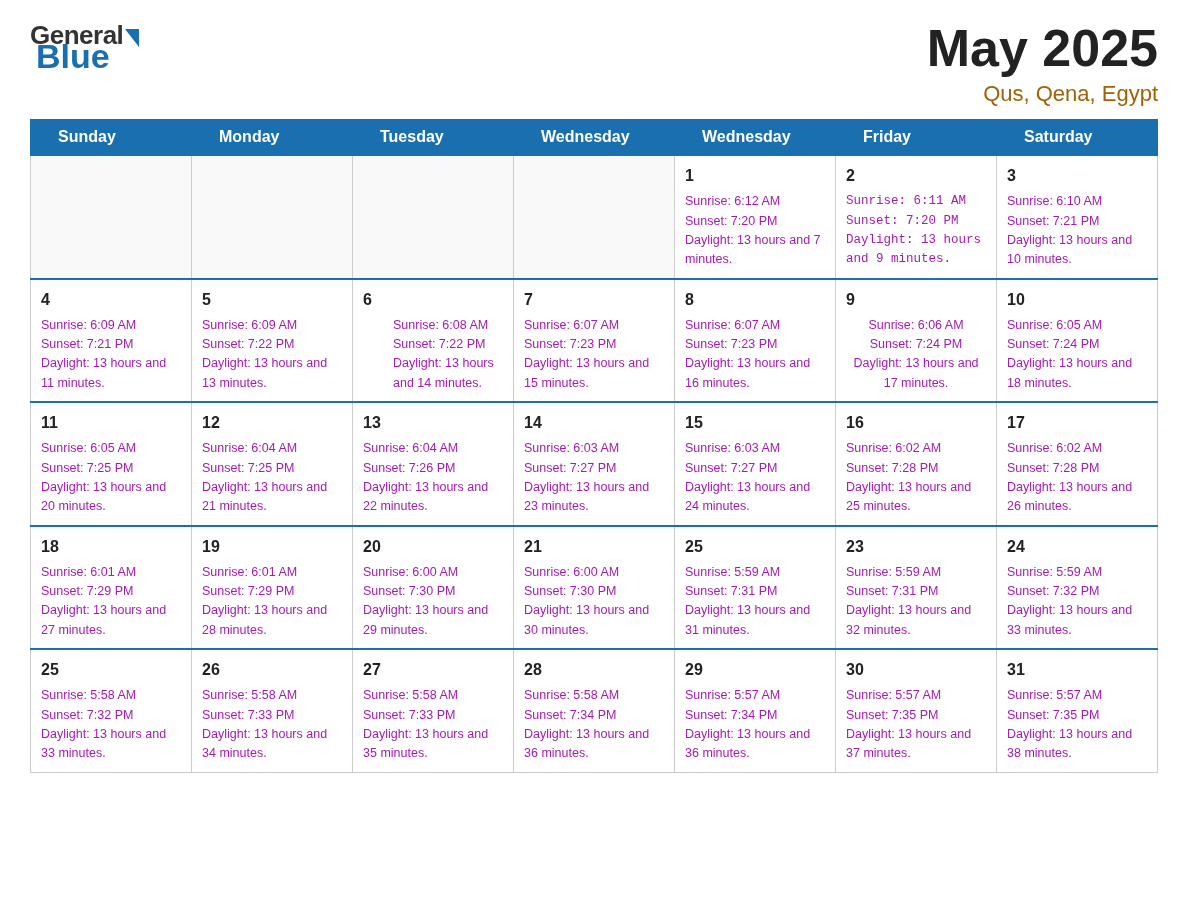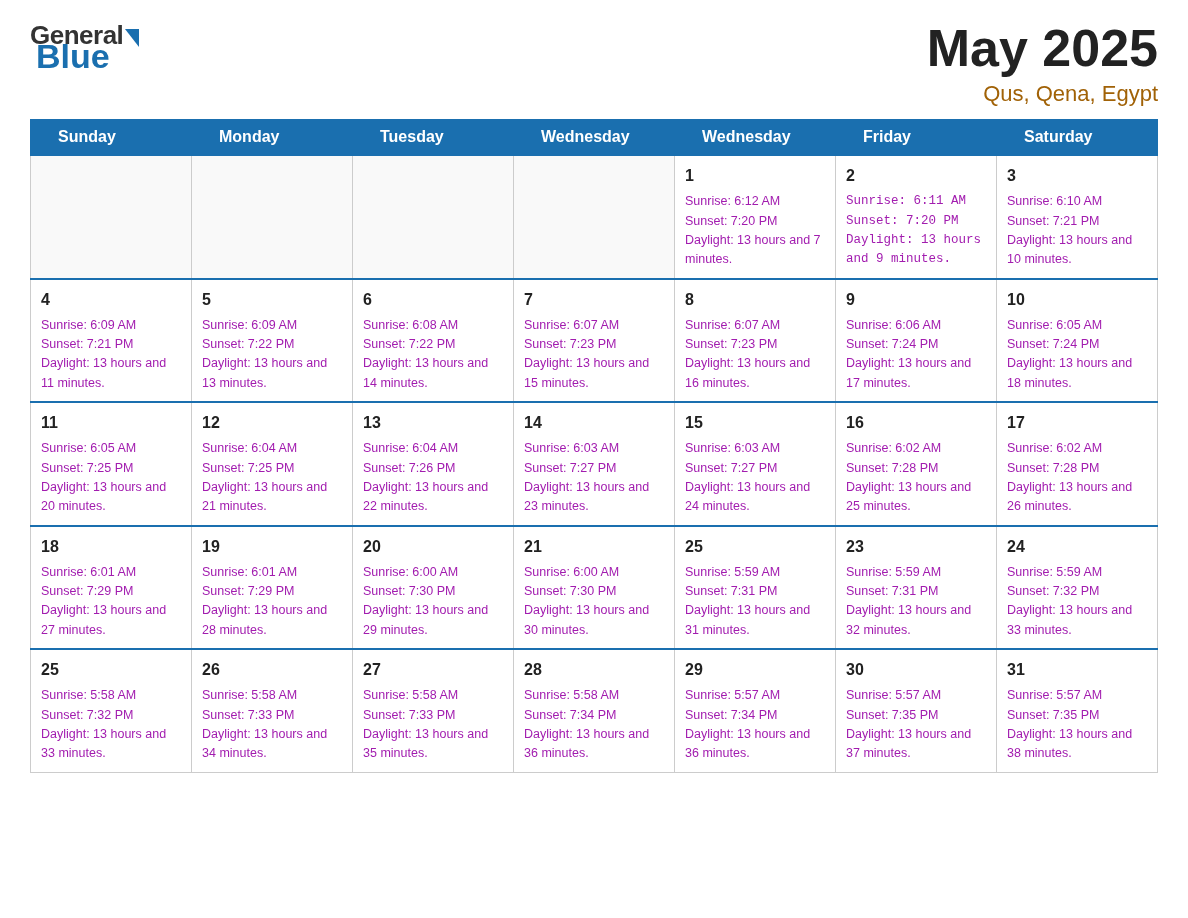--- a/index.html
+++ b/index.html
@@ -169,39 +169,39 @@
 Daylight: 13 hours and 11 minutes.</div>
         </td>
         <td>
           <span class="day-number">5</span>
           <div class="day-info" style="white-space: pre-line;">Sunrise: 6:09 AM
 Sunset: 7:22 PM
 Daylight: 13 hours and 13 minutes.</div>
         </td>
         <td>
           <span class="day-number">6</span>
-          <div class="day-info" style="white-space: pre-line;">Sunrise: 6:08 AM
+          <div class="day-info" style="white-space: pre-line; margin-left: 30px;">Sunrise: 6:08 AM
 Sunset: 7:22 PM
 Daylight: 13 hours and 14 minutes.</div>
         </td>
         <td>
           <span class="day-number">7</span>
           <div class="day-info" style="white-space: pre-line;">Sunrise: 6:07 AM
 Sunset: 7:23 PM
 Daylight: 13 hours and 15 minutes.</div>
         </td>
         <td>
           <span class="day-number">8</span>
           <div class="day-info" style="white-space: pre-line;">Sunrise: 6:07 AM
 Sunset: 7:23 PM
 Daylight: 13 hours and 16 minutes.</div>
         </td>
         <td>
           <span class="day-number">9</span>
-          <div class="day-info" style="white-space: pre-line;">Sunrise: 6:06 AM
+          <div class="day-info" style="white-space: pre-line; text-align: center;">Sunrise: 6:06 AM
 Sunset: 7:24 PM
 Daylight: 13 hours and 17 minutes.</div>
         </td>
         <td>
           <span class="day-number">10</span>
           <div class="day-info" style="white-space: pre-line;">Sunrise: 6:05 AM
 Sunset: 7:24 PM
 Daylight: 13 hours and 18 minutes.</div>
         </td>
       </tr>

